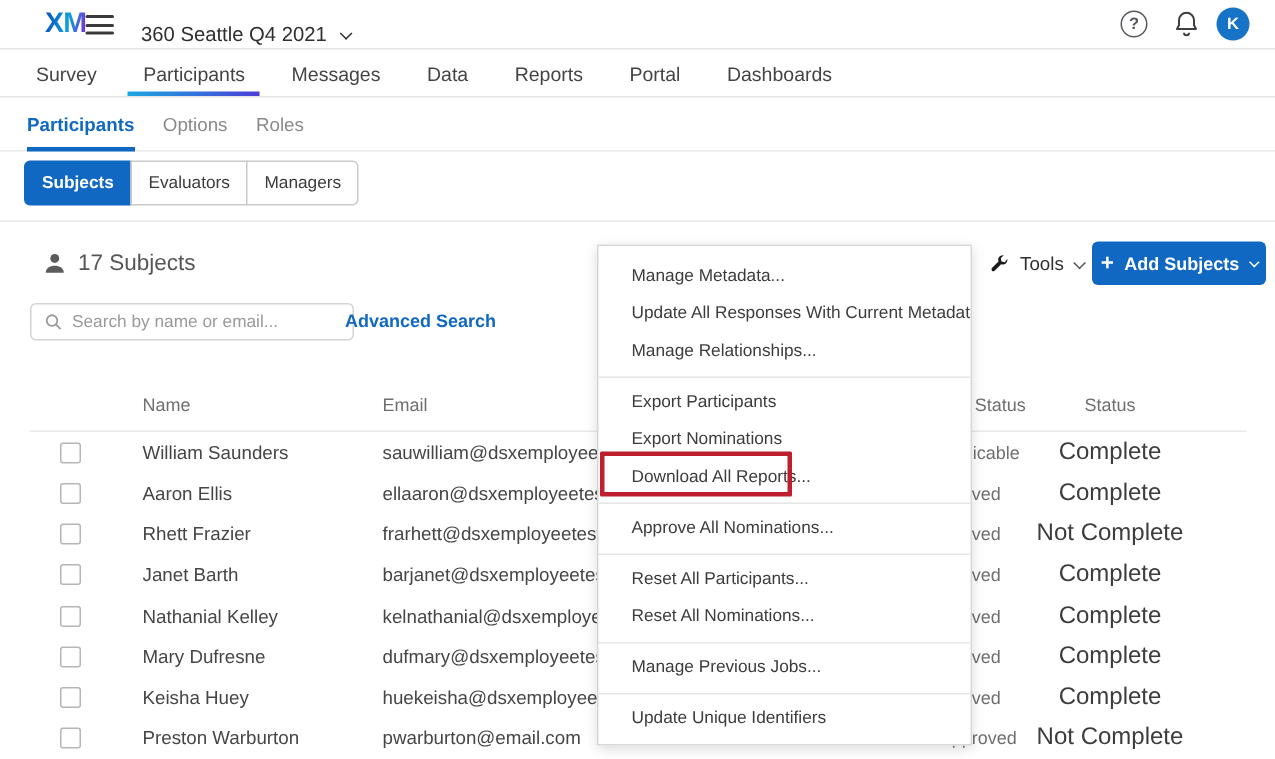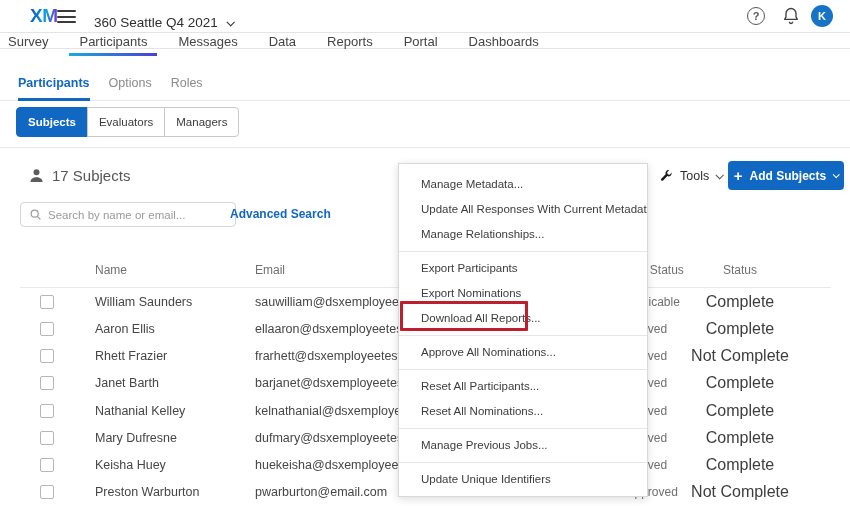--- a/index.html
+++ b/index.html
@@ -16,21 +16,21 @@
     -webkit-background-clip:text; background-clip:text; color:transparent;
   }
   .hamburger { position:absolute; left:57px; top:10px; width:19px; height:13px; cursor:pointer; }
   .hamburger i { display:block; height:2px; background:#3a3a3a; border-radius:1px; margin-bottom:3.5px; }
   .project { position:absolute; left:94px; top:0; height:45px; display:flex; align-items:center; gap:9px; font-size:13.5px; color:#2f2f2f; cursor:pointer; }
   .chev { display:inline-block; width:6px; height:6px; border-right:1.5px solid currentColor; border-bottom:1.5px solid currentColor; transform:rotate(45deg) translateY(-1px); }
   .help-icon { position:absolute; left:747px; top:7px; width:18px; height:18px; border:1.5px solid #55585c; border-radius:50%; color:#55585c; font-size:11px; font-weight:700; display:flex; align-items:center; justify-content:center; cursor:pointer; }
   .bell-icon { position:absolute; left:781px; top:6px; width:20px; height:20px; color:#3c3f43; cursor:pointer; }
   .avatar { position:absolute; left:811px; top:5px; width:22px; height:22px; border-radius:50%; background:#1673c6; color:#fff; font-size:11px; font-weight:700; display:flex; align-items:center; justify-content:center; cursor:pointer; }
   
-  .mainnav { position:absolute; left:0; top:34px; width:850px; height:15px; border-bottom:1px solid #e4e4e4; display:flex; align-items:center; padding-left:8px; gap:31px; }
+  .mainnav { position:absolute; left:0; top:34px; width:850px; height:31px; border-bottom:1px solid #e4e4e4; display:flex; align-items:center; padding-left:24px; gap:31px; }
   .mainnav .nav-item { position:relative; font-size:13px; color:#444; height:30px; display:flex; align-items:center; cursor:pointer; }
   .mainnav .nav-item.active::after { content:""; position:absolute; left:-10px; right:-10px; bottom:0; height:3px; background:linear-gradient(90deg,#1ba8e0,#4a3fd6); }
   
   .subnav { position:absolute; left:0; top:65px; width:850px; height:36px; border-bottom:1px solid #e8e8e8; display:flex; align-items:center; padding-left:18px; gap:19px; }
   .subnav .sub-item { position:relative; font-size:12.5px; color:#8a8a8a; height:36px; display:flex; align-items:center; cursor:pointer; }
   .subnav .sub-item.active { color:#1168c3; font-weight:700; }
   .subnav .sub-item.active::after { content:""; position:absolute; left:0; right:0; bottom:0; height:3px; background:#1168c3; }
   
   .segwrap { position:absolute; left:16px; top:107px; display:flex; }
   .seg { height:30px; padding:0 11px; display:flex; align-items:center; font-size:11.5px; color:#3c3c3c; background:#fff; border:1px solid #c9c9c9; margin-left:-1px; cursor:pointer; white-space:nowrap; }

